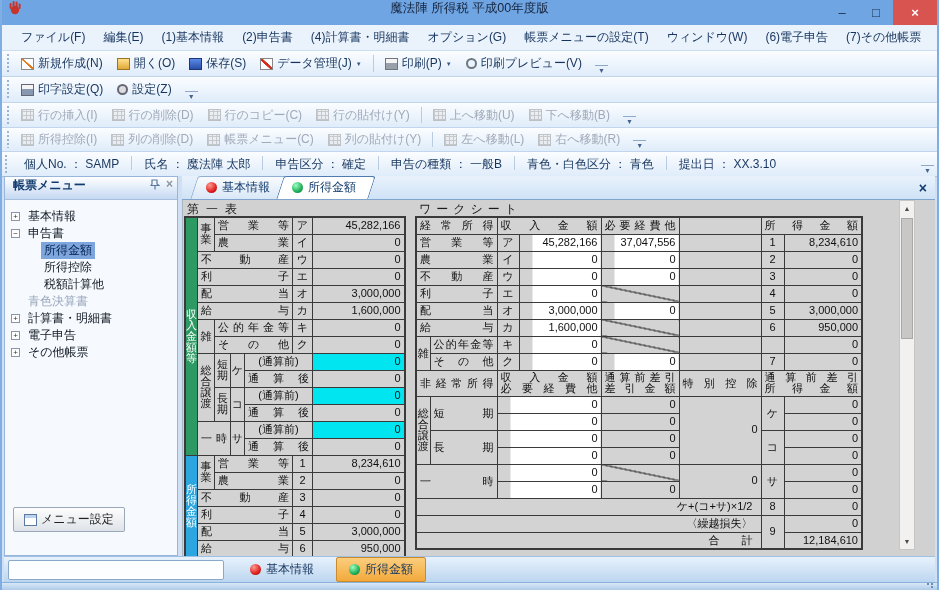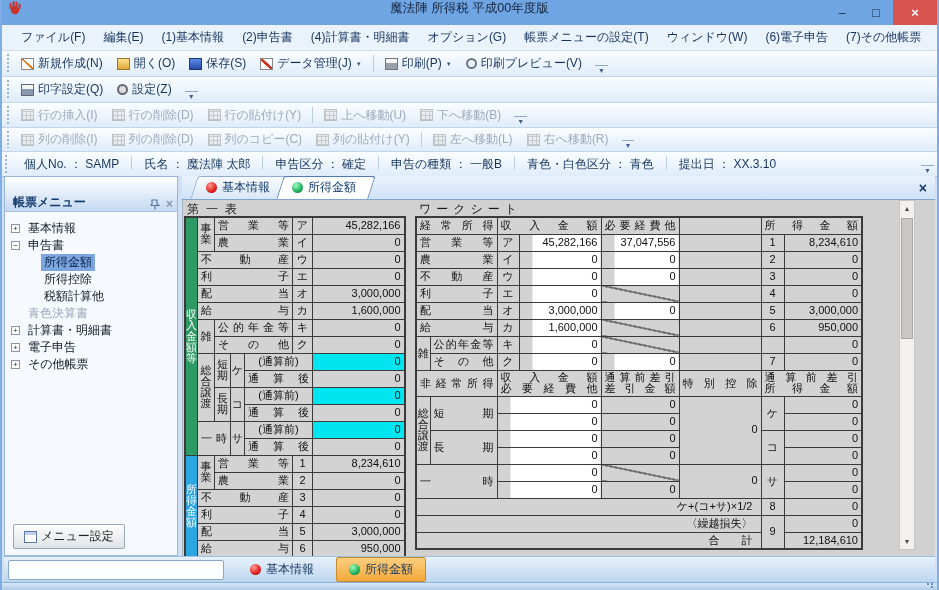--- a/index.html
+++ b/index.html
@@ -38,32 +38,32 @@
   .ic-grid{background:repeating-linear-gradient(0deg,#98a0aa 0 1px,transparent 1px 4px),repeating-linear-gradient(90deg,#98a0aa 0 1px,transparent 1px 4px),#e8e8e8;border:1px solid #8a929c}
   .ic-mset{background:#fff;border:1px solid #5a7aa0;background-image:linear-gradient(#bcd2ec 0 3px,transparent 3px)}
   .dd{font-size:6px;color:#3a5686;margin-left:4px}
   
   .infobar{height:25px;background:linear-gradient(#fbfdff,#dfecfa);border-bottom:1px solid #aebfd6;display:flex;align-items:center;color:#16355e}
   .ifld{padding:0 12px;white-space:nowrap}
   .isep{width:1px;height:14px;background:#b9cce4}
   
   .main{position:absolute;top:176px;left:2px;right:2px;height:380px;display:flex}
   .sidebar{width:174px;background:#f6faff;border:1px solid #98b6dc;display:flex;flex-direction:column;position:relative}
-  .sbhead{height:35px;background:linear-gradient(#ffffff,#c5d9f2);border-bottom:1px solid #a8c0de;display:flex;align-items:flex-end;padding:0 4px 0 8px;color:#123b6e;font-weight:bold}
+  .sbhead{height:23px;background:linear-gradient(#ffffff,#c5d9f2);border-bottom:1px solid #a8c0de;display:flex;align-items:flex-start;padding:0 4px 0 8px;color:#123b6e;font-weight:bold}
   .sbhead .sp{margin-left:auto;display:flex;gap:6px;align-items:center}
   .sbx{color:#8a96a8;font-weight:bold;font-size:12px}
   .tree{padding:8px 0 0 6px;flex:1}
   .trit{height:17px;display:flex;align-items:center;white-space:nowrap}
   .exp{width:9px;height:9px;border:1px solid #8a96a8;background:#fff;font-size:8px;line-height:7px;text-align:center;color:#333;margin-right:5px;flex:none}
   .noexp{width:14px;flex:none}
   .trlabel{padding:0 3px;color:#101820}
   .trlabel.sel{background:#7EA6DE;color:#06224e}
   .trlabel.dis{color:#9aa7ba}
   .lvl1{margin-left:16px}
-  .sbfoot{padding:0 0 6px 8px}
+  .sbfoot{padding:0 0 23px 8px}
   .mset-btn{display:inline-flex;align-items:center;padding:3px 10px;border:1px solid #9aa8bc;background:linear-gradient(#fdfdfd,#dfe3e8);color:#222;border-radius:2px}
   .gap{width:4px;background:#cfe0f5}
   .panel{flex:1;display:flex;flex-direction:column;background:#cfe0f5;position:relative}
   .tabstrip{height:24px;background:linear-gradient(#e9f2fc,#cfe2f6);border-bottom:1px solid #7fa3cc;display:flex;align-items:flex-end;padding-left:12px;position:relative}
   .dtab{position:relative;padding:3px 16px 3px 12px;margin-right:-6px;color:#123b6e;display:flex;align-items:center;gap:5px}
   .dtab::before{content:"";position:absolute;inset:0;transform:skewX(-18deg);background:linear-gradient(#f8fbfe,#d9e7f6);border:1px solid #92aed2;border-bottom:none;border-radius:3px 3px 0 0;z-index:0}
   .dtab.active{z-index:2}
   .dtab.active::before{background:#fff;border-color:#4f7ab2}
   .dtab>*{position:relative;z-index:1}
   .dot{width:11px;height:11px;border-radius:50%;flex:none}
@@ -198,48 +198,52 @@
         <span class="tbb dis">
           <i class="ico ic-grid"></i>
           <span>行の挿入(I)</span>
         </span>
         <span class="tbb dis">
           <i class="ico ic-grid"></i>
           <span>行の削除(D)</span>
         </span>
         <span class="tbb dis">
           <i class="ico ic-grid"></i>
+          <span>行のコピー(C)</span>
+        </span>
+        <span class="tbb dis">
+          <i class="ico ic-grid"></i>
           <span>行の貼付け(Y)</span>
         </span>
         <div class="tbsep"></div>
         <span class="tbb dis">
           <i class="ico ic-grid"></i>
           <span>上へ移動(U)</span>
         </span>
         <span class="tbb dis">
           <i class="ico ic-grid"></i>
           <span>下へ移動(B)</span>
         </span>
         <span class="ovf" style="margin-left: 6px;">▼</span>
       </div>
     </div>
     <div class="tbrow r4">
       <div class="tbg">
         <div class="grip"></div>
         <span class="tbb dis">
           <i class="ico ic-grid"></i>
-          <span>列の削除(I)</span>
+          <span>所得控除(I)</span>
         </span>
         <span class="tbb dis">
           <i class="ico ic-grid"></i>
           <span>列の削除(D)</span>
         </span>
         <span class="tbb dis">
           <i class="ico ic-grid"></i>
-          <span>列のコピー(C)</span>
+          <span>帳票メニュー(C)</span>
         </span>
         <span class="tbb dis">
           <i class="ico ic-grid"></i>
           <span>列の貼付け(Y)</span>
         </span>
         <div class="tbsep"></div>
         <span class="tbb dis">
           <i class="ico ic-grid"></i>
           <span>左へ移動(L)</span>
         </span>

